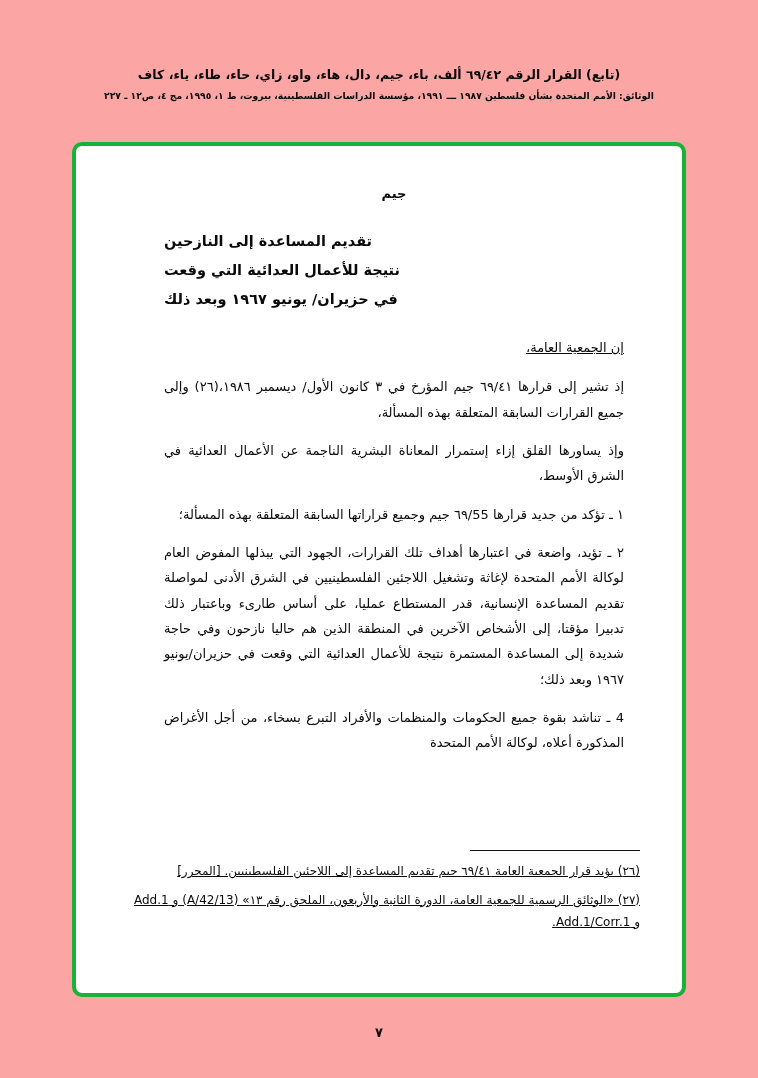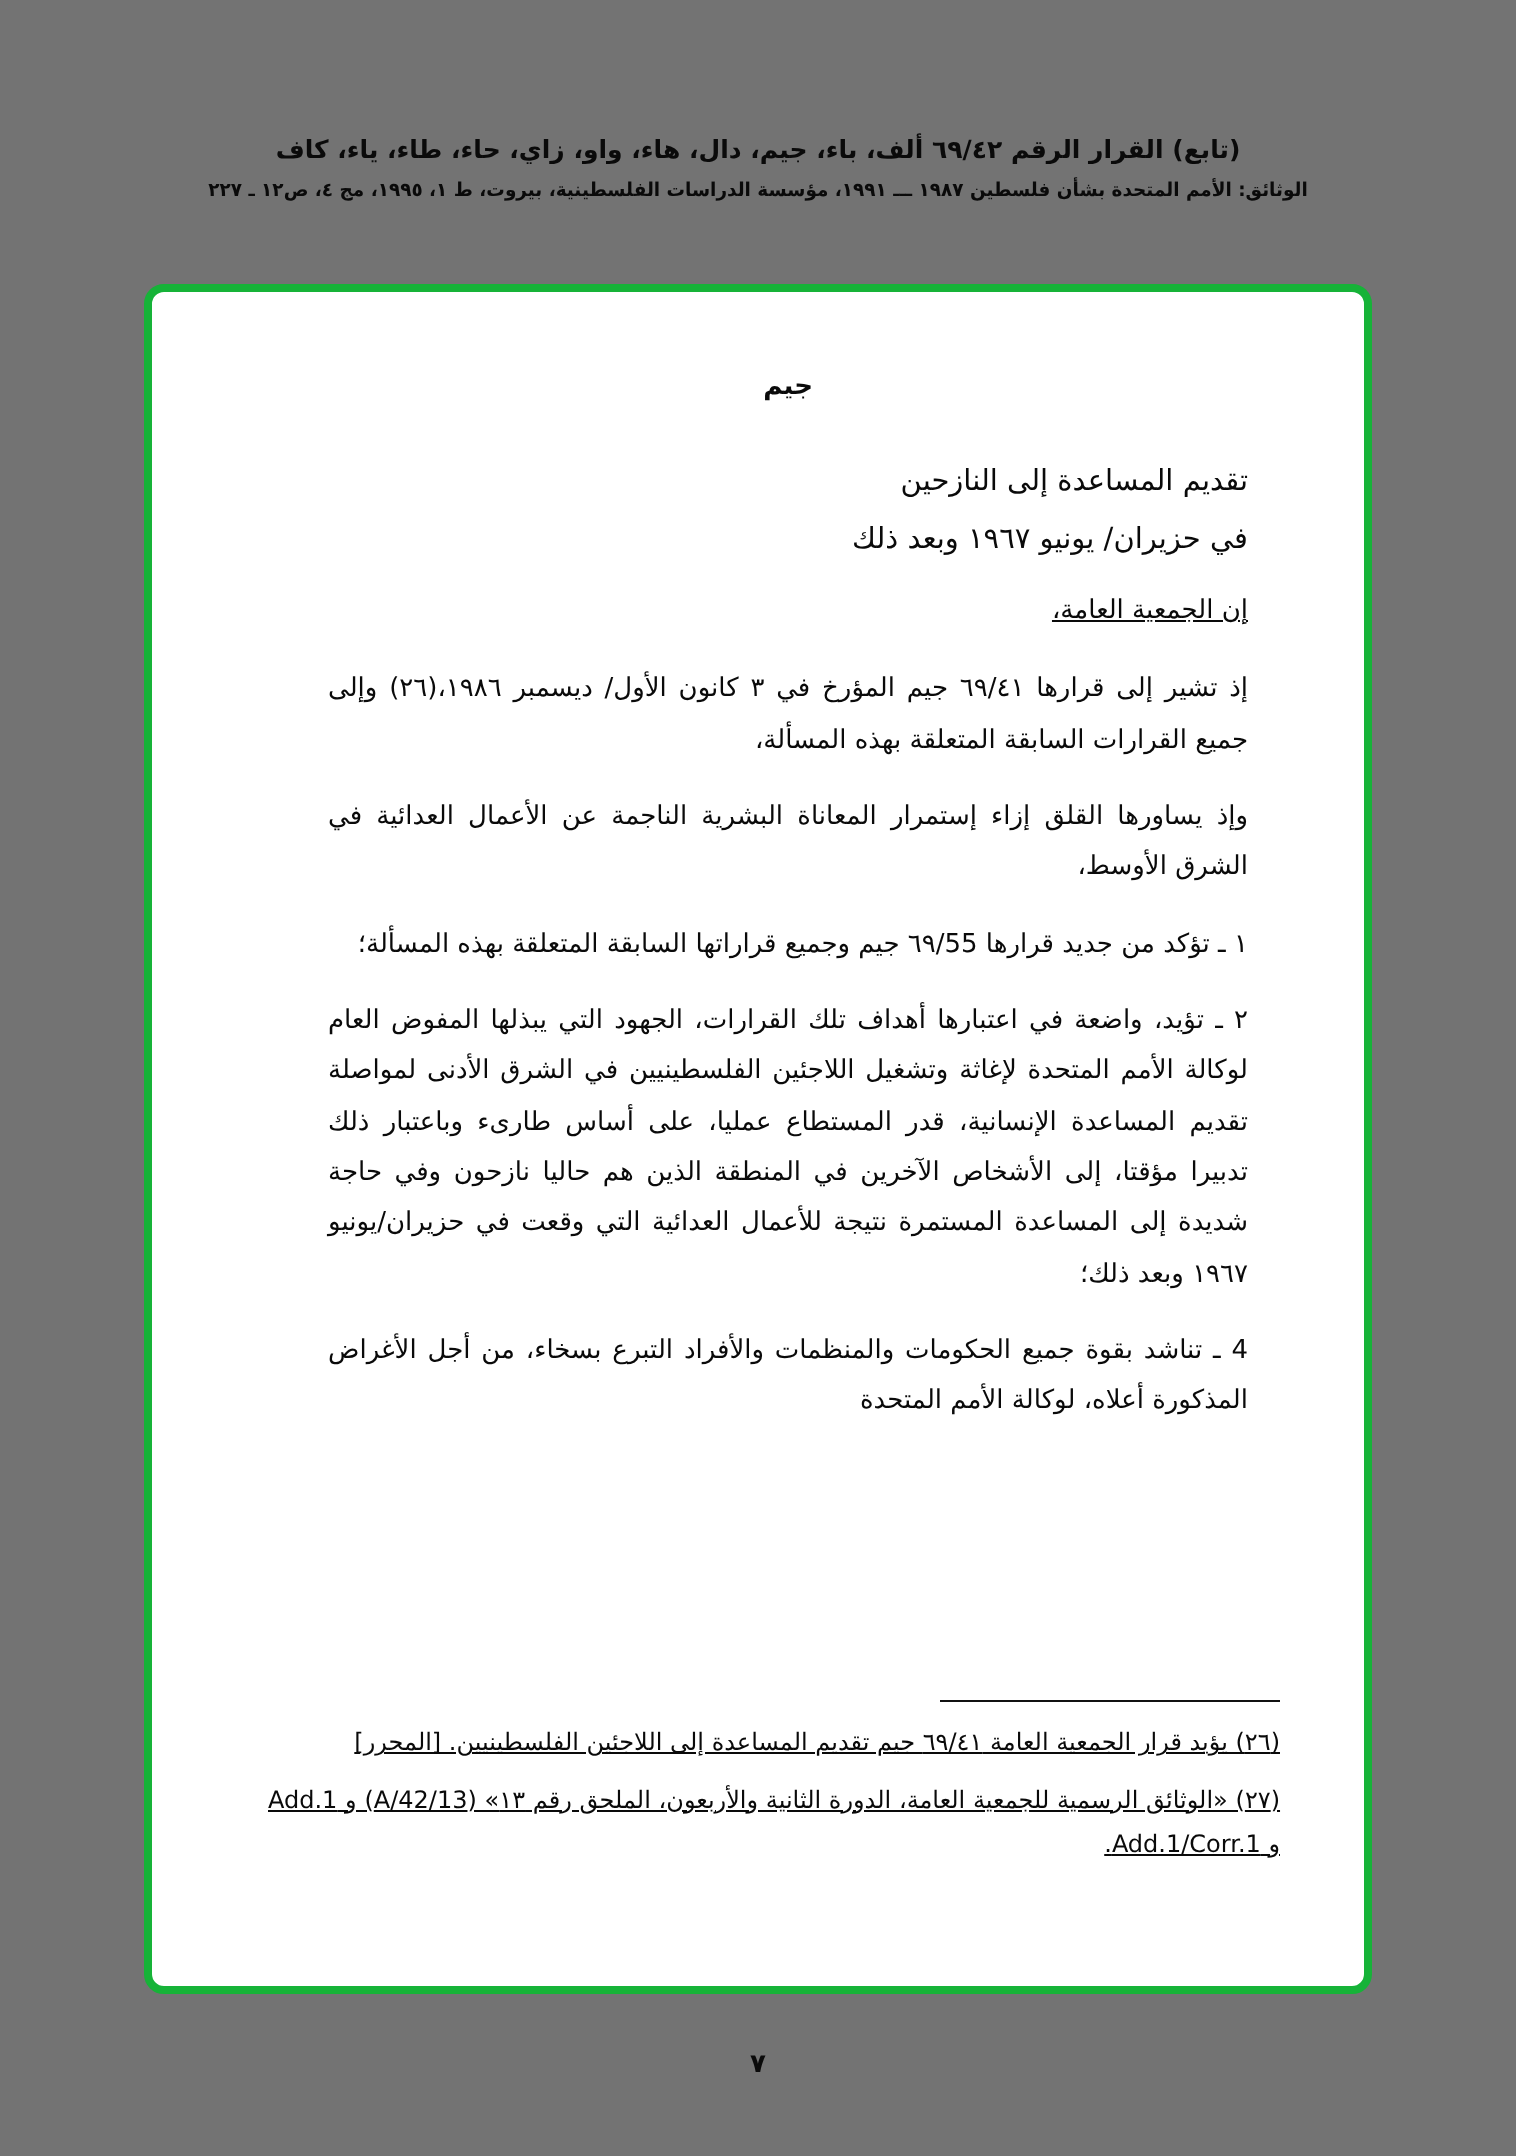--- a/index.html
+++ b/index.html
@@ -12,21 +12,21 @@
     height: 1078px;
     position: relative;
     font-family: "DejaVu Sans", "Liberation Sans", sans-serif;
     color: #0a0a0a;
     overflow: hidden;
   }
 
   .page {
     position: absolute;
     inset: 0;
-    background: #737373;
+    background: #fca5a5;
   }
 
   
   .running-head {
     position: absolute;
     top: 66px;
     left: 0;
     right: 0;
     text-align: center;
     direction: rtl;
@@ -68,25 +68,25 @@
 
   
   .letter-label {
     text-align: center;
     font-size: 13px;
     font-weight: bold;
     margin-top: 14px;
     margin-bottom: 26px;
   }
   .doc-title {
-    text-align: right;
+    text-align: left;
     font-size: 14.5px;
-    font-weight: normal;
+    font-weight: bold;
     line-height: 2.0;
-    margin-bottom: 8px;
+    margin-bottom: 21px;
   }
   .doc-title div { white-space: nowrap; }
 
   
   .body-block {
     font-size: 13px;
     line-height: 1.95;
     text-align: justify;
     text-align-last: right;
   }
@@ -147,20 +147,21 @@
     <div class="line2">الوثائق: الأمم المتحدة بشأن فلسطين ١٩٨٧ ـــ ١٩٩١، مؤسسة الدراسات الفلسطينية، بيروت، ط ١، ١٩٩٥، مج ٤، ص١٢ ـ ٢٢٧</div>
   </div>
 
   <div class="frame" style="border-color: rgb(22, 179, 56);">
     <div class="frame-inner">
 
       <div class="letter-label">جيم</div>
 
       <div class="doc-title">
         <div>تقديم المساعدة إلى النازحين</div>
+        <div>نتيجة للأعمال العدائية التي وقعت</div>
         <div>في حزيران/ يونيو ١٩٦٧ وبعد ذلك</div>
       </div>
 
       <div class="body-block">
         <p class="preamble-opening">إن الجمعية العامة،</p>
         <p class="para">إذ تشير إلى قرارها ٦٩/٤١ جيم المؤرخ في ٣ كانون الأول/ ديسمبر ١٩٨٦،(٢٦) وإلى جميع القرارات السابقة المتعلقة بهذه المسألة،</p>
         <p class="para lastright">وإذ يساورها القلق إزاء إستمرار المعاناة البشرية الناجمة عن الأعمال العدائية في الشرق الأوسط،</p>
         <p class="para">١ ـ تؤكد من جديد قرارها ٦٩/55 جيم وجميع قراراتها السابقة المتعلقة بهذه المسألة؛</p>
         <p class="para">٢ ـ تؤيد، واضعة في اعتبارها أهداف تلك القرارات، الجهود التي يبذلها المفوض العام لوكالة الأمم المتحدة لإغاثة وتشغيل اللاجئين الفلسطينيين في الشرق الأدنى لمواصلة تقديم المساعدة الإنسانية، قدر المستطاع عمليا، على أساس طارىء وباعتبار ذلك تدبيرا مؤقتا، إلى الأشخاص الآخرين في المنطقة الذين هم حاليا نازحون وفي حاجة شديدة إلى المساعدة المستمرة نتيجة للأعمال العدائية التي وقعت في حزيران/يونيو ١٩٦٧ وبعد ذلك؛</p>
         <p class="para">4 ـ تناشد بقوة جميع الحكومات والمنظمات والأفراد التبرع بسخاء، من أجل الأغراض المذكورة أعلاه، لوكالة الأمم المتحدة</p>

